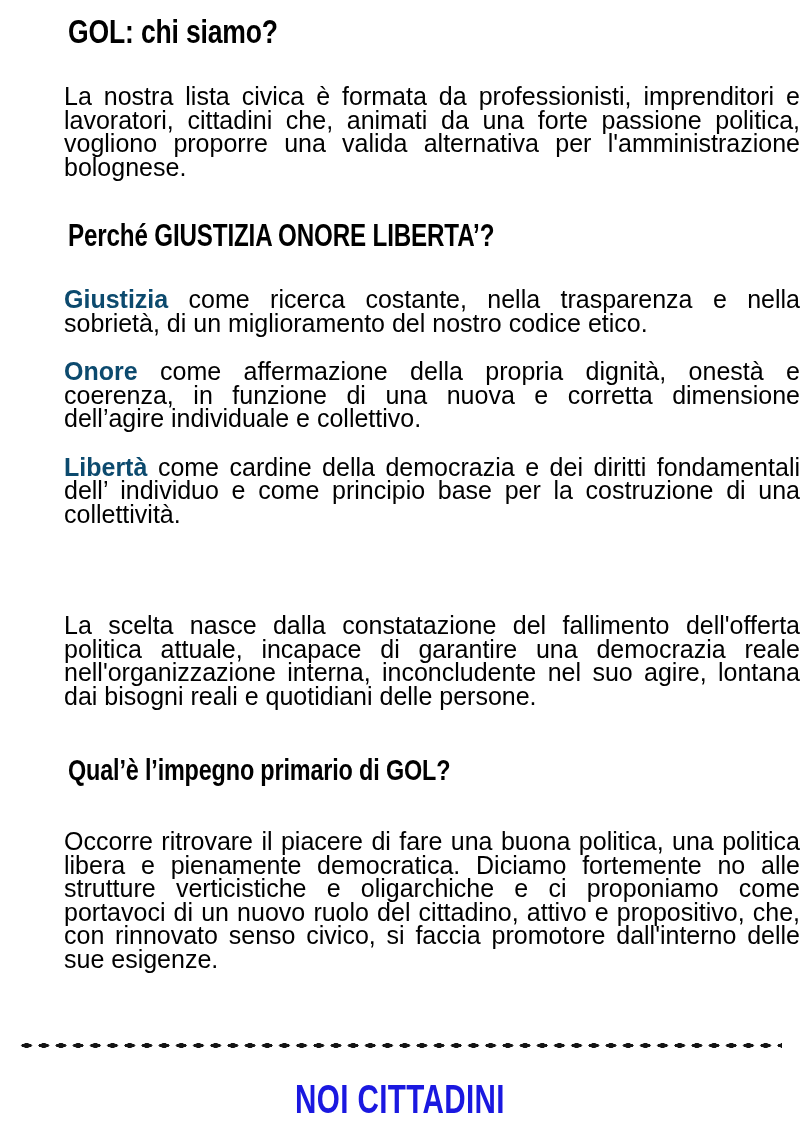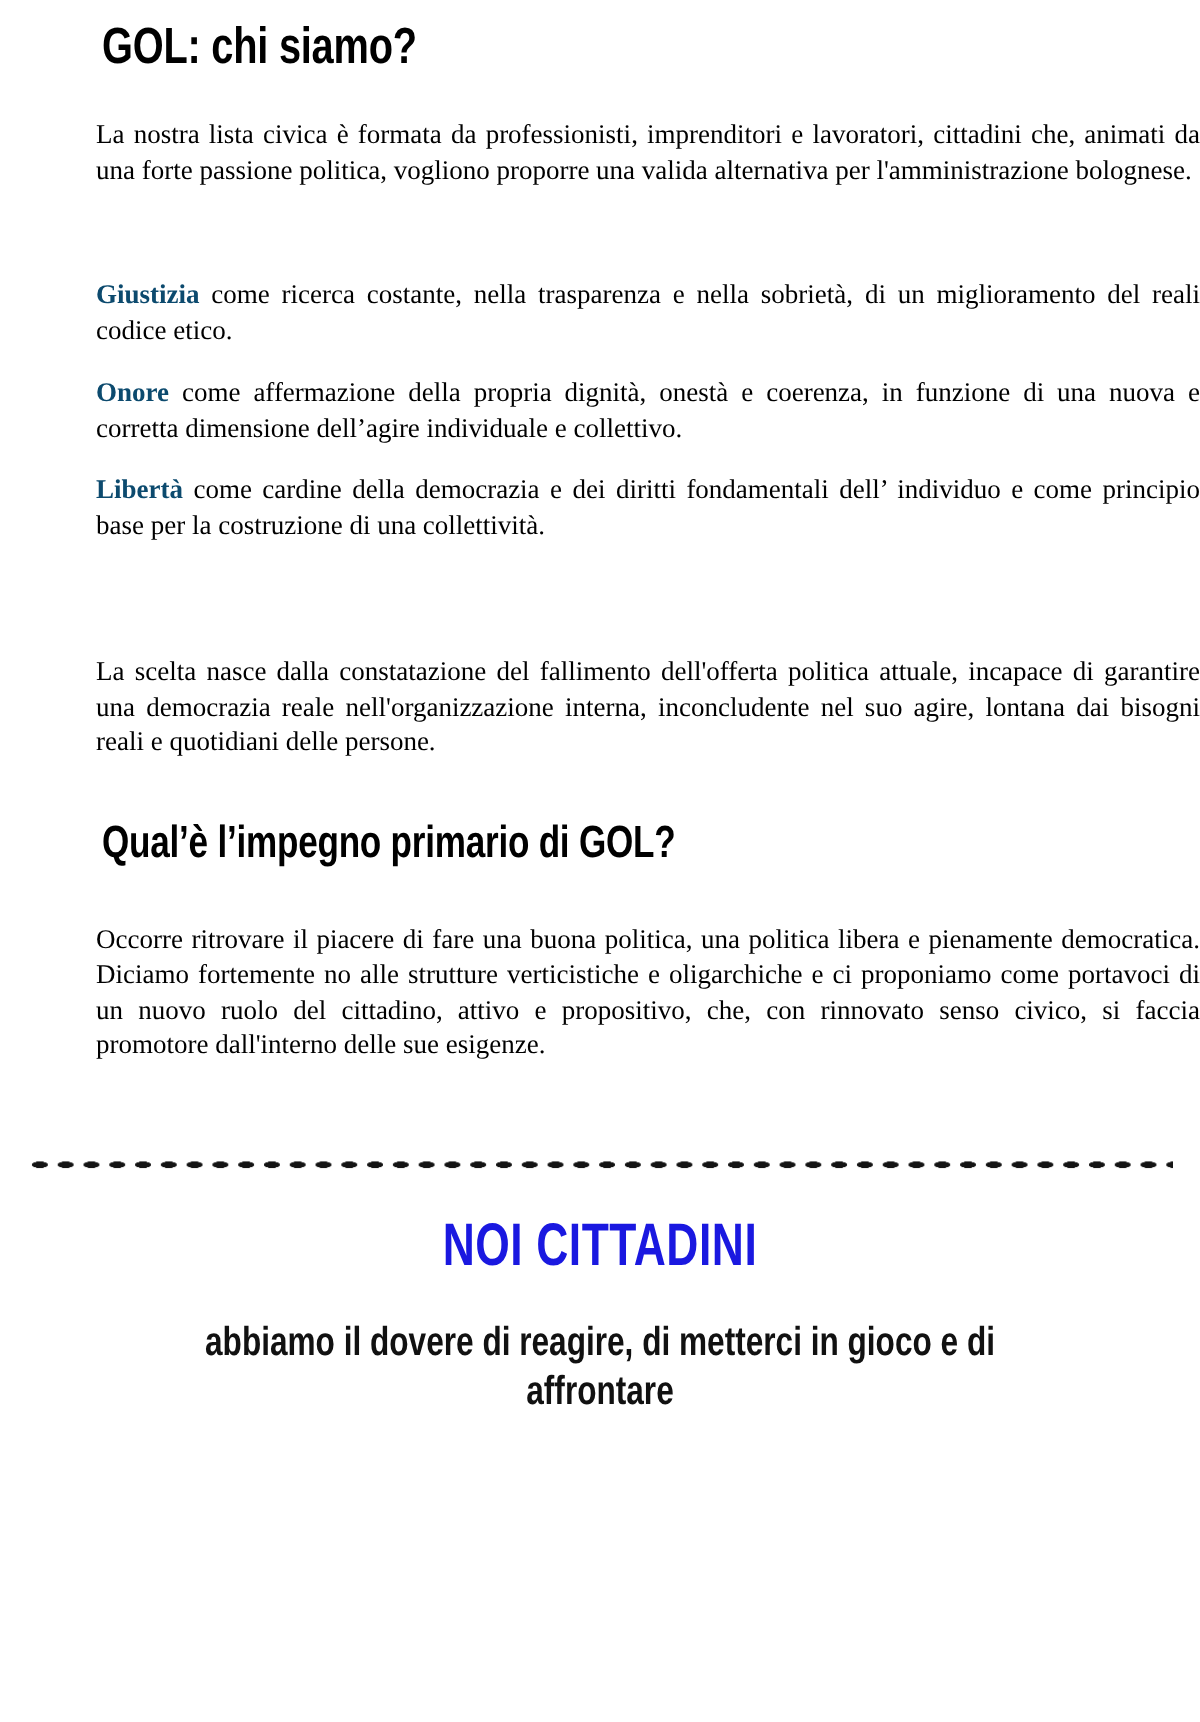--- a/index.html
+++ b/index.html
@@ -55,25 +55,25 @@
     width: 128%;
   }
   .h-qual {
     font-size: 30px;
     line-height: 34px;
   }
 
   
   .body-text {
     margin-left: 64px;
-    font-size: 18px;
+    font-size: 25px;
     line-height: 23.5px;
     text-align: justify;
     color: #000000;
-    font-family: Liberation Serif, serif;
+    font-family: Liberation Sans, sans-serif;
   }
 
   .kw {
     color: #0c4a6e;
     font-weight: bold;
   }
 
   .blue-bold {
     color: #1a18e0;
     font-weight: bold;
@@ -127,23 +127,26 @@
   <div class="sp-1"></div>
 
   <div class="heading-wrap">
     <div class="heading h1-gol">GOL: chi siamo?</div>
   </div>
   <div class="sp-3"></div>
   <p class="body-text">La nostra lista civica è formata da professionisti, imprenditori e lavoratori, cittadini che, animati da una forte passione politica, vogliono proporre una valida alternativa per l'amministrazione bolognese.</p>
 
   <div class="sp-2"></div>
 
+  <div class="heading-wrap">
+    <div class="heading h-perche"><span>Perché </span><span>GIUSTIZIA ONORE LIBERTA’?</span></div>
+  </div>
   <div class="sp-3"></div>
 
-  <p class="body-text"><span class="kw">Giustizia</span><span> come ricerca costante, nella trasparenza e nella sobrietà, di un miglioramento del reali codice etico.</span></p>
+  <p class="body-text"><span class="kw">Giustizia</span><span> come ricerca costante, nella trasparenza e nella sobrietà, di un miglioramento del nostro codice etico.</span></p>
   <p class="body-text"><span class="kw">Onore</span><span> come affermazione della propria dignità, onestà e coerenza, in funzione di una nuova e corretta dimensione dell’agire individuale e collettivo.</span></p>
   <p class="body-text"><span class="kw">Libertà</span><span> come cardine della democrazia e dei diritti fondamentali dell’ individuo e come principio base per la costruzione di una collettività.</span></p>
 
   <div class="sp-5"></div>
 
   <div class="sp-4"></div>
   <p class="body-text">La scelta nasce dalla constatazione del fallimento dell'offerta politica attuale, incapace di garantire una democrazia reale nell'organizzazione interna, inconcludente nel suo agire, lontana dai bisogni reali e quotidiani delle persone.</p>
 
   <div class="sp-5"></div>
 

